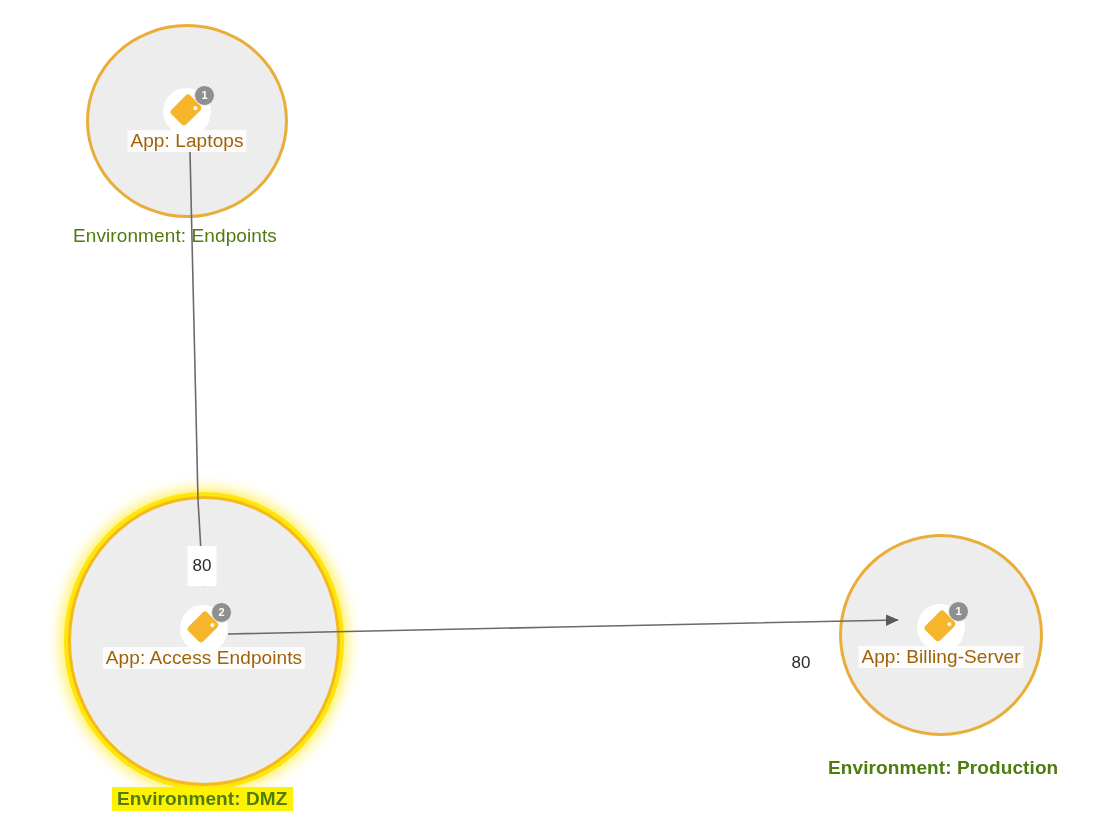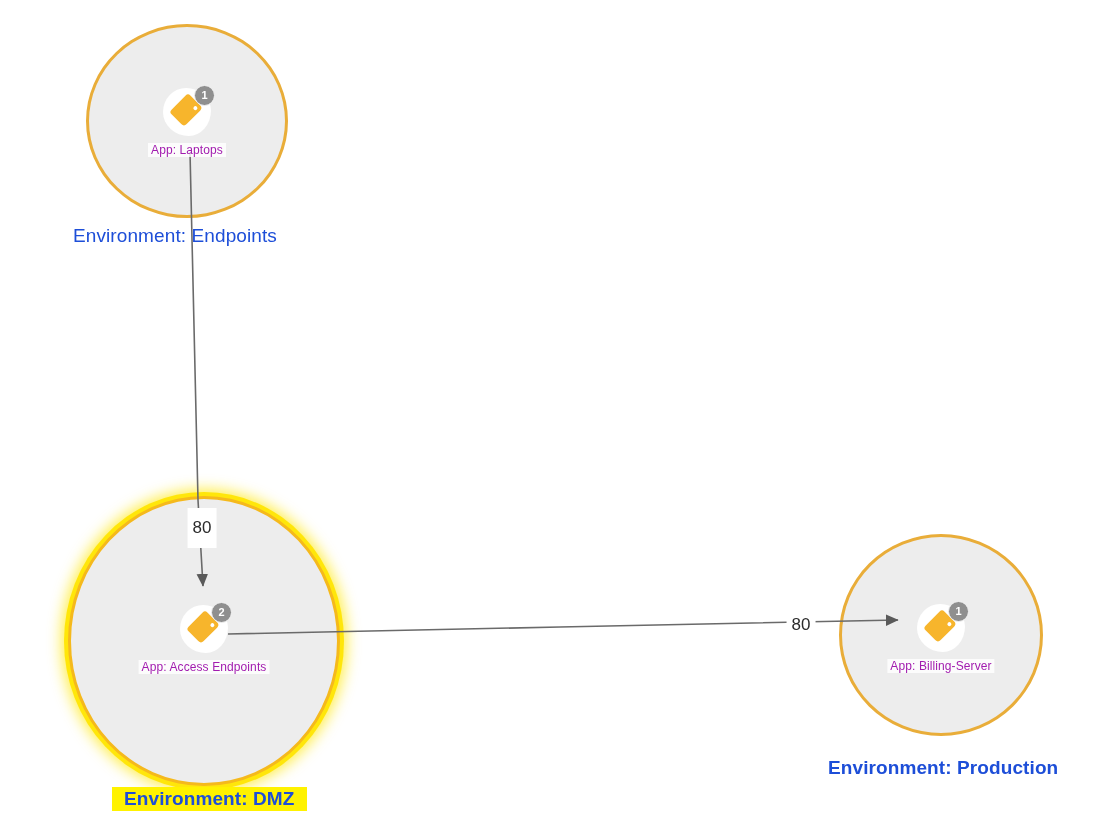--- a/index.html
+++ b/index.html
@@ -37,28 +37,28 @@
   }
   .cluster.highlight {
     border-color: #f5b91c;
     box-shadow: 0 0 0 4px #ffe60a, 0 0 14px 7px rgba(255, 232, 10, 0.72);
   }
 
   
   .env-label {
     position: absolute;
     font-size: 19px;
-    color: #1d4ed8;
+    color: #4d7c0f;
     white-space: nowrap;
     letter-spacing: .1px;
   }
   .env-label.highlight {
     font-weight: bold;
     background: #fff200;
-    padding: 1px 12px;
+    padding: 1px 5px;
   }
 
   
   .node {
     position: absolute;
     width: 0;
     height: 0;
   }
   .node-glyph {
     position: absolute;
@@ -94,40 +94,41 @@
     border: 1.5px solid #f2f2f2;
     box-sizing: border-box;
     color: #ffffff;
     font-size: 11px;
     line-height: 18px;
     text-align: center;
     font-weight: bold;
   }
   .node-label {
     position: absolute;
-    top: 31px;
+    top: 18px;
     left: 50%;
     transform: translateX(-50%);
-    font-size: 12px;
-    color: #a21caf;
+    font-size: 19px;
+    color: #a16207;
     white-space: nowrap;
     background: rgba(255, 255, 255, 0.82);
     padding: 0 3px;
     letter-spacing: .1px;
   }
 
   
   .edge-label {
     position: absolute;
     font-size: 17px;
     color: #2b2b2b;
     background: #ffffff;
     padding: 10px 5px;
     white-space: nowrap;
     transform: translate(-50%, -50%);
+    margin-top: 38px;
   }
 </style>
 </head>
 <body>
 
 <div id="canvas">
 
   <div class="cluster" style="left: 86px; top: 24px; width: 202px; height: 194px;"></div>
   <div class="cluster highlight" style="left: 68px; top: 496px; width: 272px; height: 290px;"></div>
   <div class="cluster" style="left: 839px; top: 534px; width: 204px; height: 202px;"></div>

